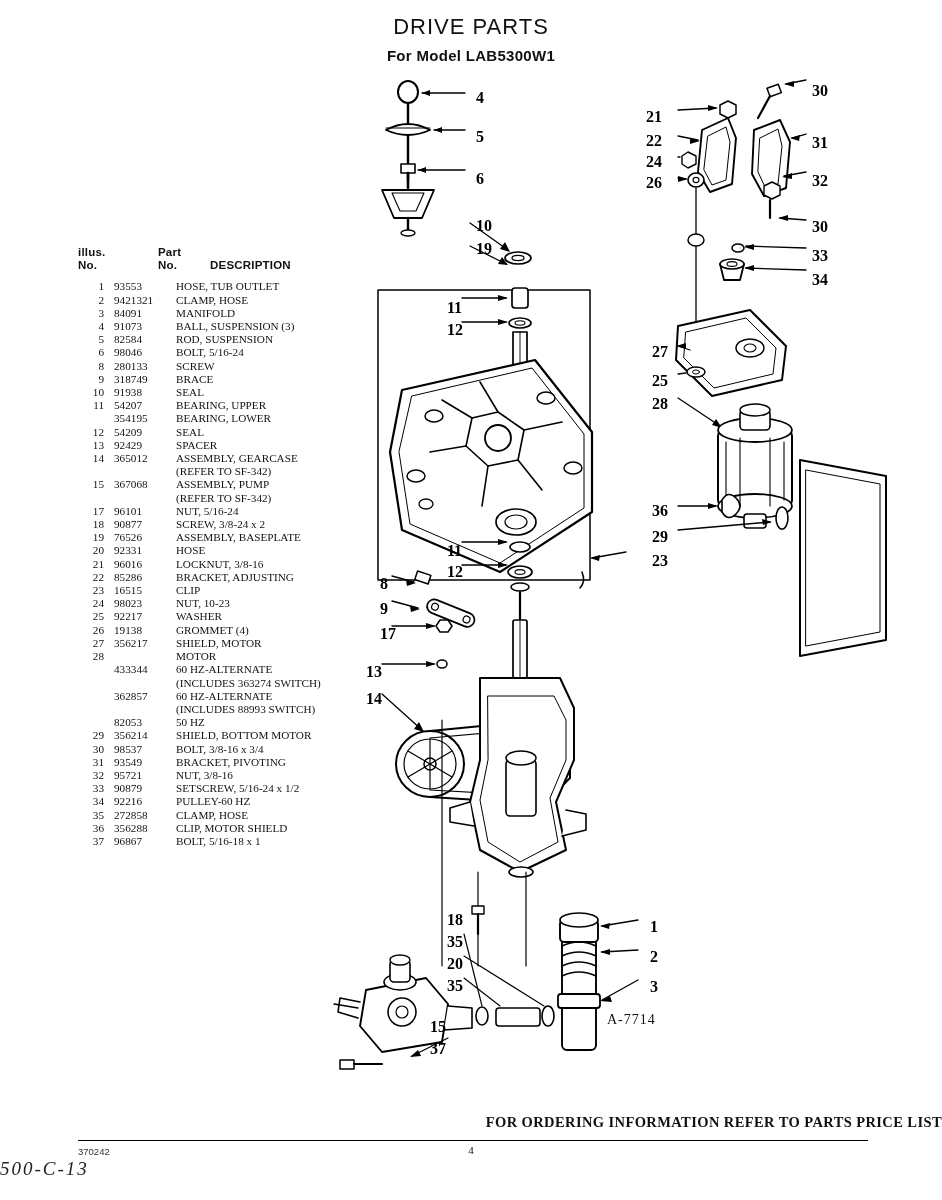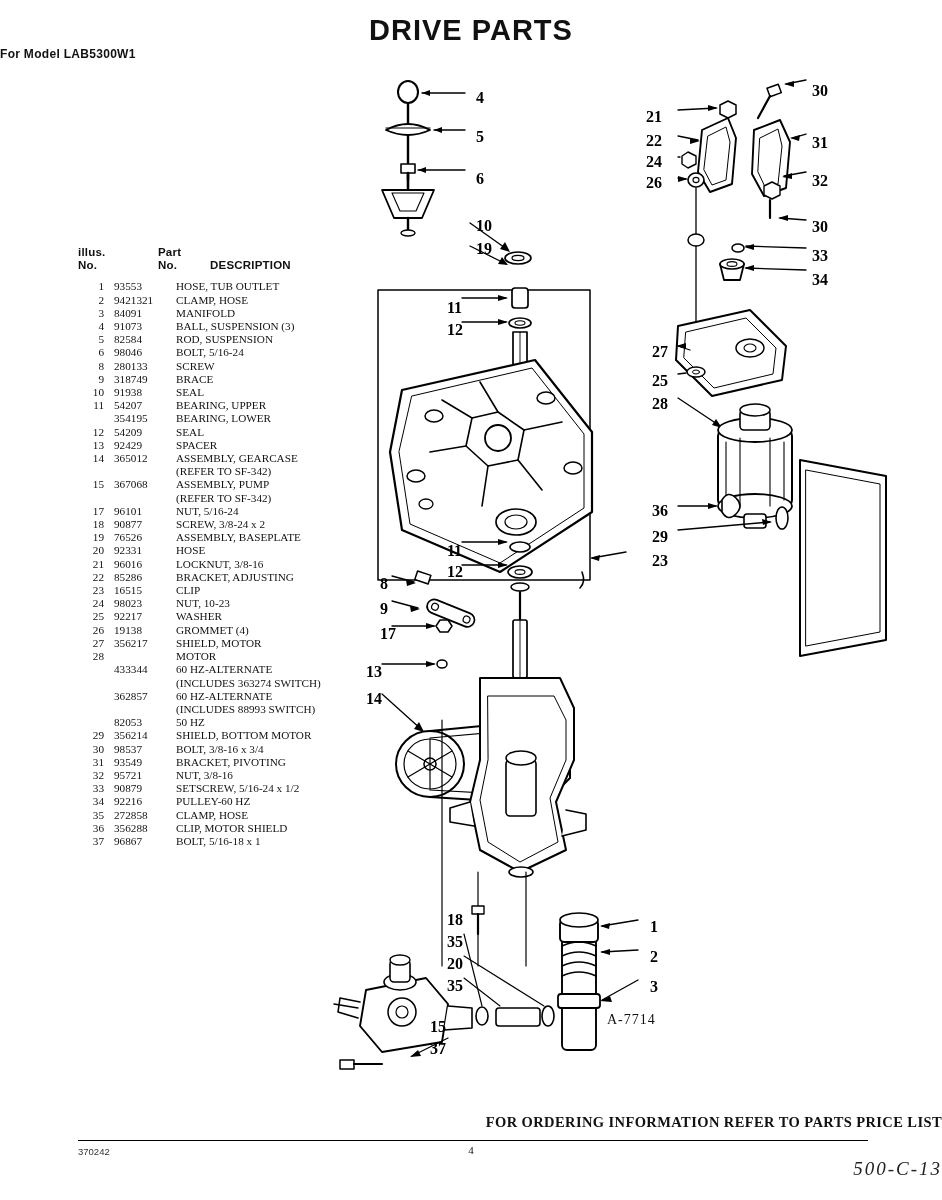--- a/index.html
+++ b/index.html
@@ -21,32 +21,33 @@
   }
 
   
   .title {
     position: absolute;
     top: 14px;
     left: 0;
     width: 942px;
     text-align: center;
     font-family: "Liberation Sans", sans-serif;
-    font-weight: bold;
-    font-size: 29px;
+    font-weight: normal;
+    font-size: 22px;
     letter-spacing: 1px;
   }
   .subtitle {
     position: absolute;
     top: 47px;
     left: 0;
     width: 942px;
+    text-align: center;
     font-family: "Liberation Sans", sans-serif;
     font-weight: bold;
-    font-size: 12px;
+    font-size: 15px;
     letter-spacing: 0.3px;
   }
 
   
   .parts-table {
     position: absolute;
     left: 78px;
     top: 246px;
     width: 300px;
     font-size: 11.2px;
@@ -134,21 +135,21 @@
     left: 0;
     width: 942px;
     text-align: center;
     font-size: 11px;
   }
   .hand-note {
     position: absolute;
     top: 1158px;
     left: 0;
     width: 942px;
-    text-align: right;
+    text-align: left;
     font-family: "Liberation Serif", serif;
     font-size: 19px;
     letter-spacing: 2px;
     color: #222;
     font-style: italic;
   }
   .drawing-code {
     position: absolute;
     left: 607px;
     top: 1012px;

